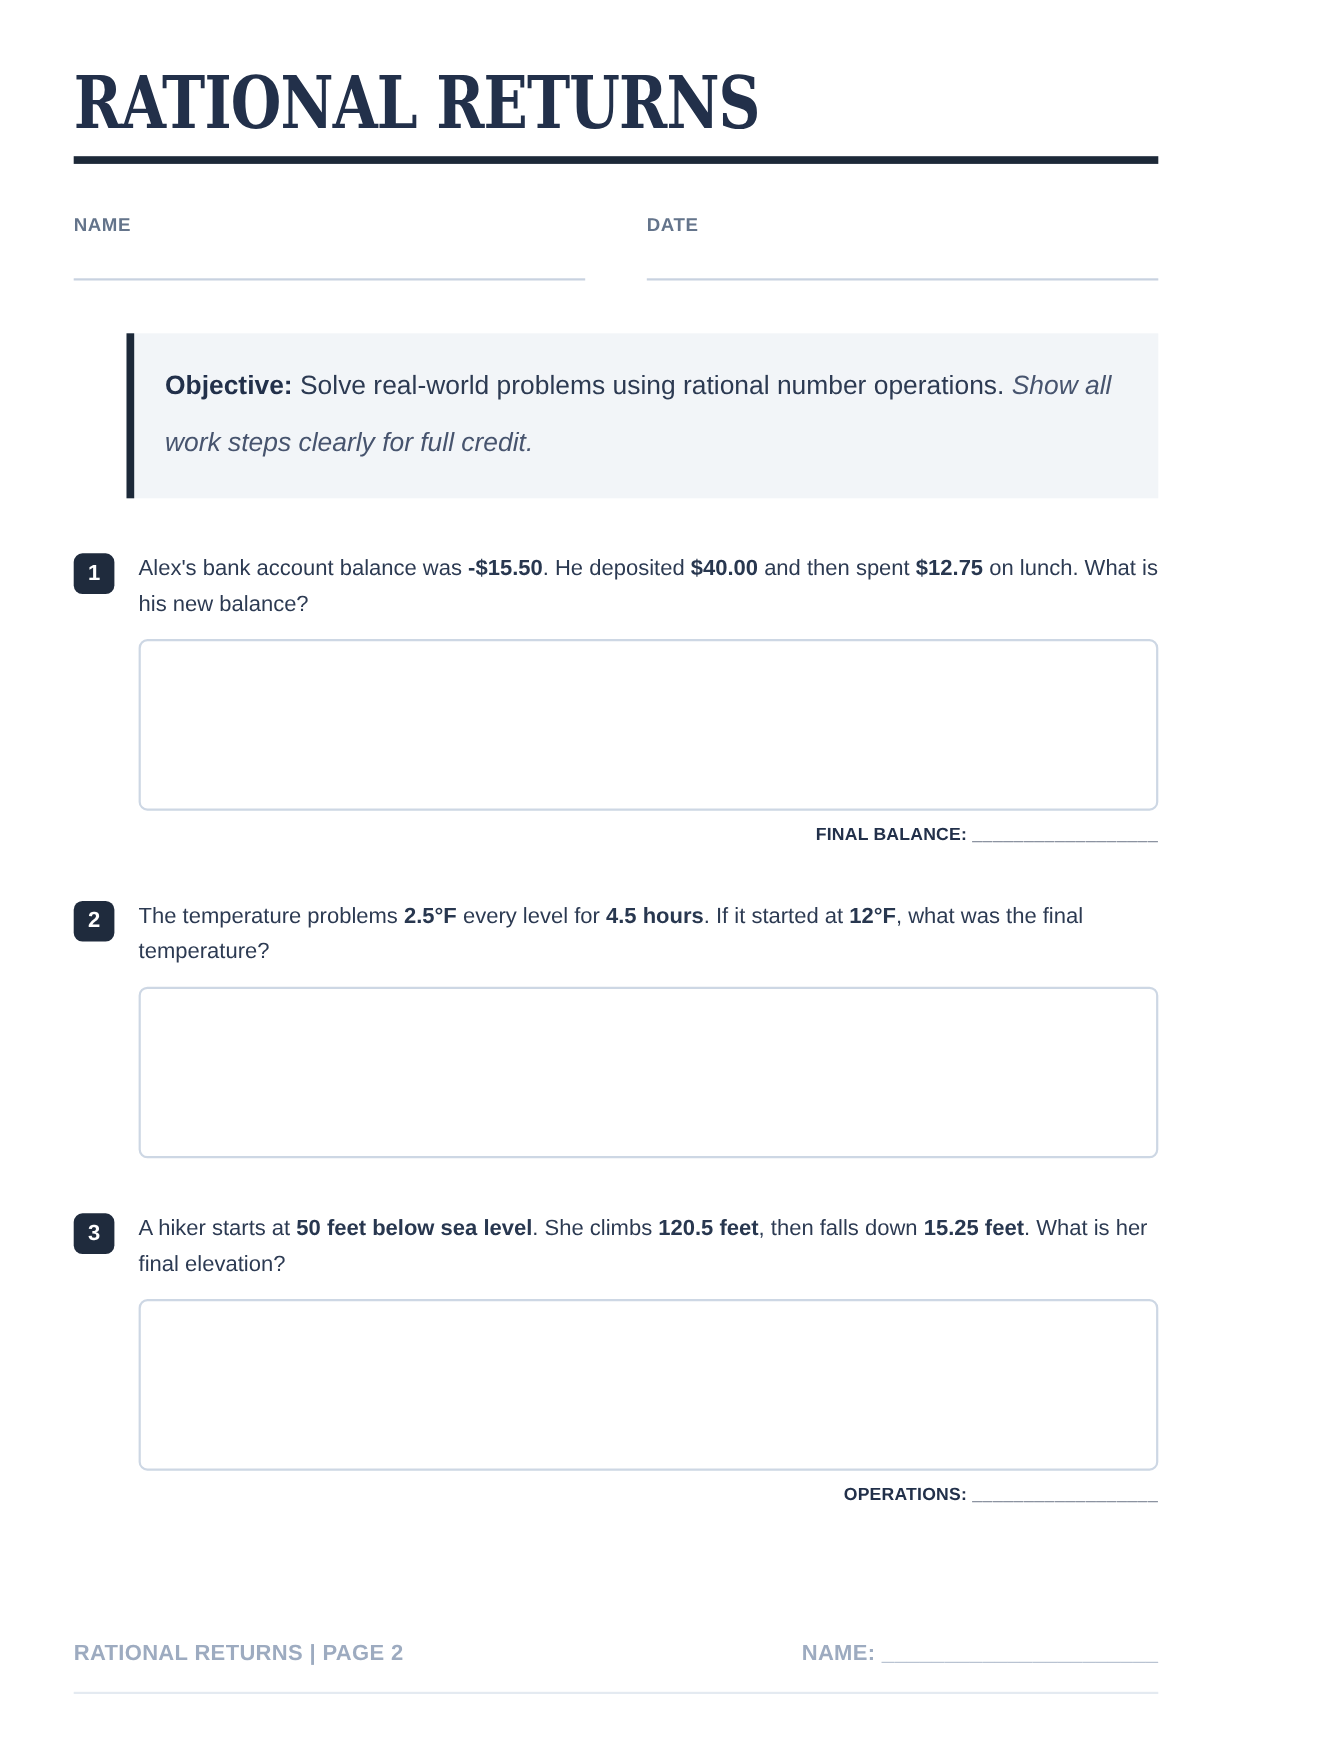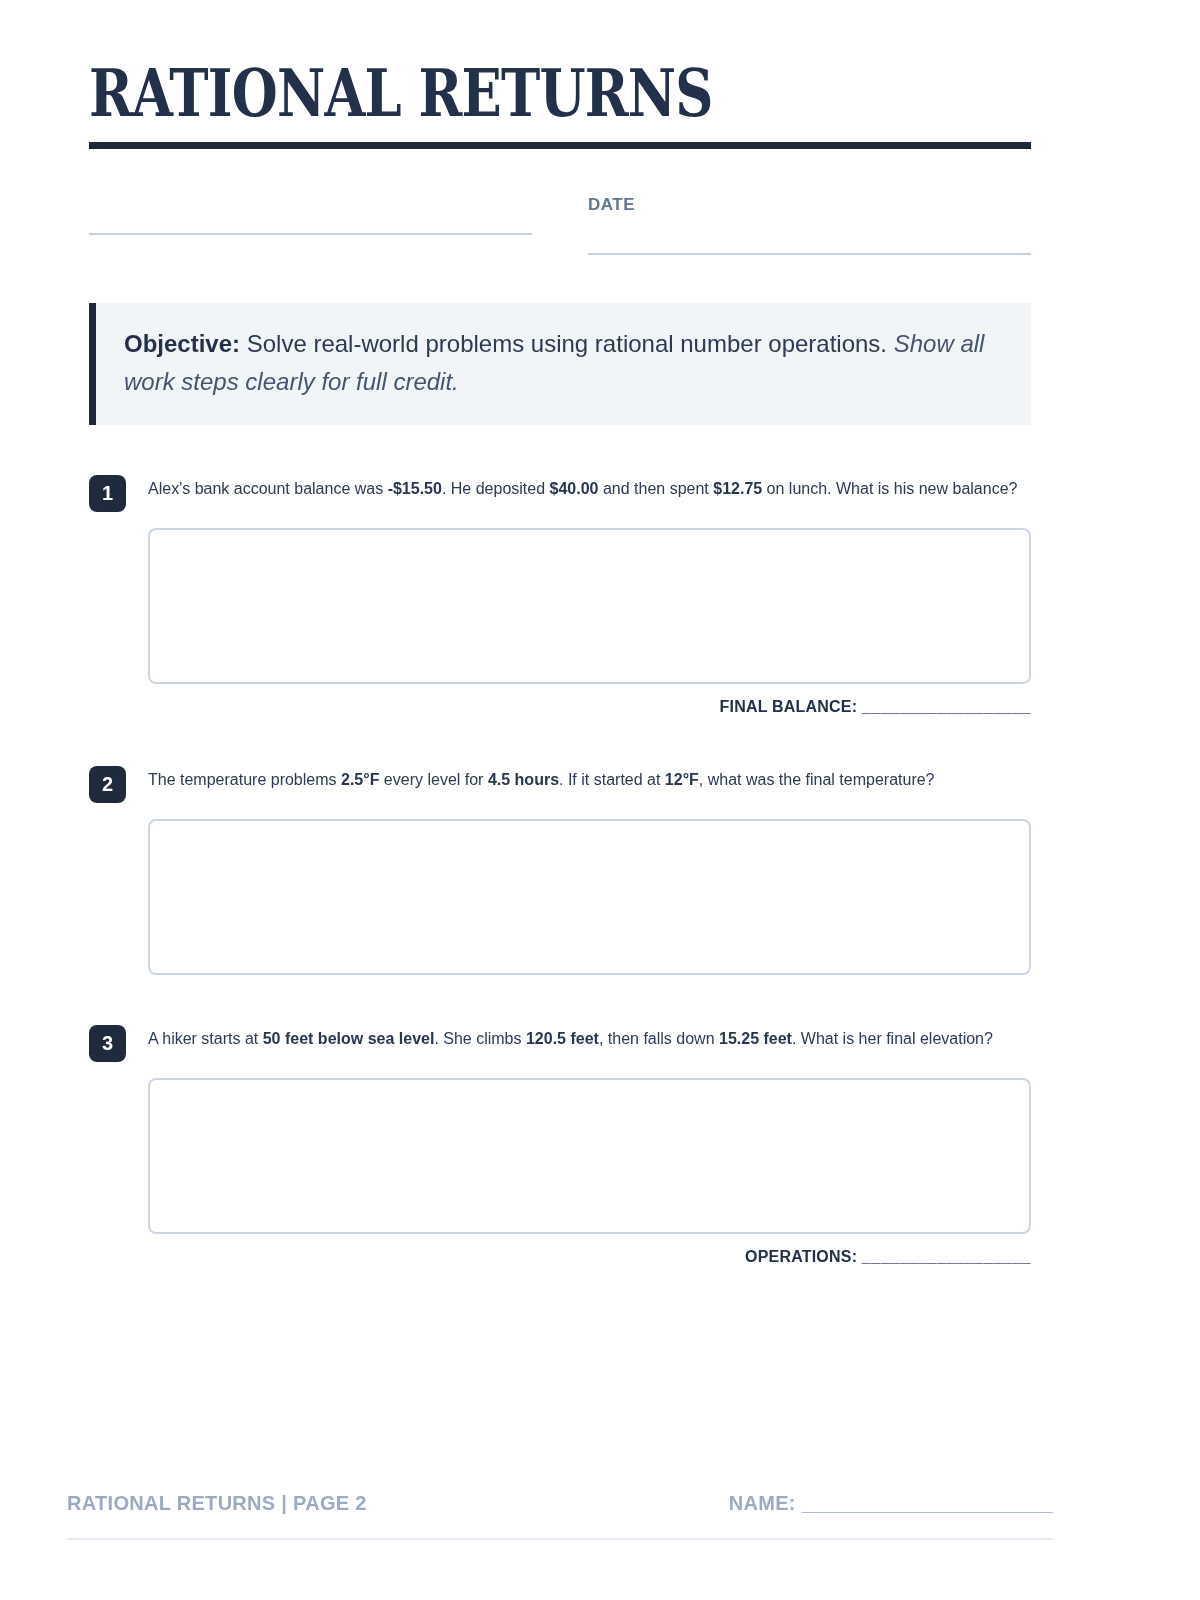--- a/index.html
+++ b/index.html
@@ -1,21 +1,21 @@
 <!DOCTYPE html>
 <html><head>
 <meta charset="utf-8">
 <style>
   * { margin:0; padding:0; box-sizing:border-box; }
   html,body { background:#ffffff; }
   .page {
     position:relative;
     width:1120px; height:1600px;
     background:#ffffff;
-    padding:0 89px;
+    padding:0 67px;
     font-family:"Liberation Sans", sans-serif;
     overflow:hidden;
   }
   .header {
     display:flex; justify-content:space-between; align-items:flex-end;
     padding-top:62px;
   }
   .title {
     font-family:"DejaVu Serif", serif;
     font-weight:800;
@@ -40,34 +40,35 @@
   .field { flex:1; }
   .field-label {
     font-weight:700; font-size:17px; letter-spacing:0.5px; color:#64748b;
   }
   .field-line { border-bottom:2px solid #c8d2e0; margin-top:38px; height:2px; }
   .objective {
     margin-top:48px;
     background:#f2f5f8;
     border-left:7px solid #1c2939;
     padding:22px 30px 24px 28px;
-    font-size:24px; line-height:38px;
+    font-size:24px; line-height:52px;
     color:#2c3a52;
+    margin-left:48px;
   }
   .obj-label { font-weight:700; color:#22304a; }
   .obj-italic { font-style:italic; color:#47546e; }
   .question { margin-top:48px; }
   .q-row { display:flex; align-items:flex-start; gap:22px; }
   .q-badge {
     flex:0 0 37px; width:37px; height:37px; margin-top:2px;
     background:#1f2b3d; border-radius:8px;
     color:#ffffff; font-weight:700; font-size:20px;
     display:flex; align-items:center; justify-content:center;
   }
-  .q-text { font-size:16px; line-height:32px; color:#2c3a52; }
+  .q-text { font-size:20px; line-height:32px; color:#2c3a52; }
   .q-text .b { font-weight:700; color:#28374f; }
   .workbox {
     margin:16px 0 0 59px;
     height:156px;
     border:2px solid #cdd7e4;
     border-radius:8px;
     background:#ffffff;
   }
   .answer {
     margin-top:14px;
@@ -93,20 +94,21 @@
 <div class="page">
 
   <div class="header">
     <div class="title">RATIONAL RETURNS</div>
   </div>
 
   <div class="rule"></div>
 
   <div class="fields">
     <div class="field">
+      <div class="field-label">NAME</div>
       <div class="field-line"></div>
     </div>
     <div class="field">
       <div class="field-label">DATE</div>
       <div class="field-line"></div>
     </div>
   </div>
 
   <div class="objective">
     <span class="obj-label">Objective:</span><span> Solve real-world problems using rational number operations. </span><span class="obj-italic">Show all work steps clearly for full credit.</span>

